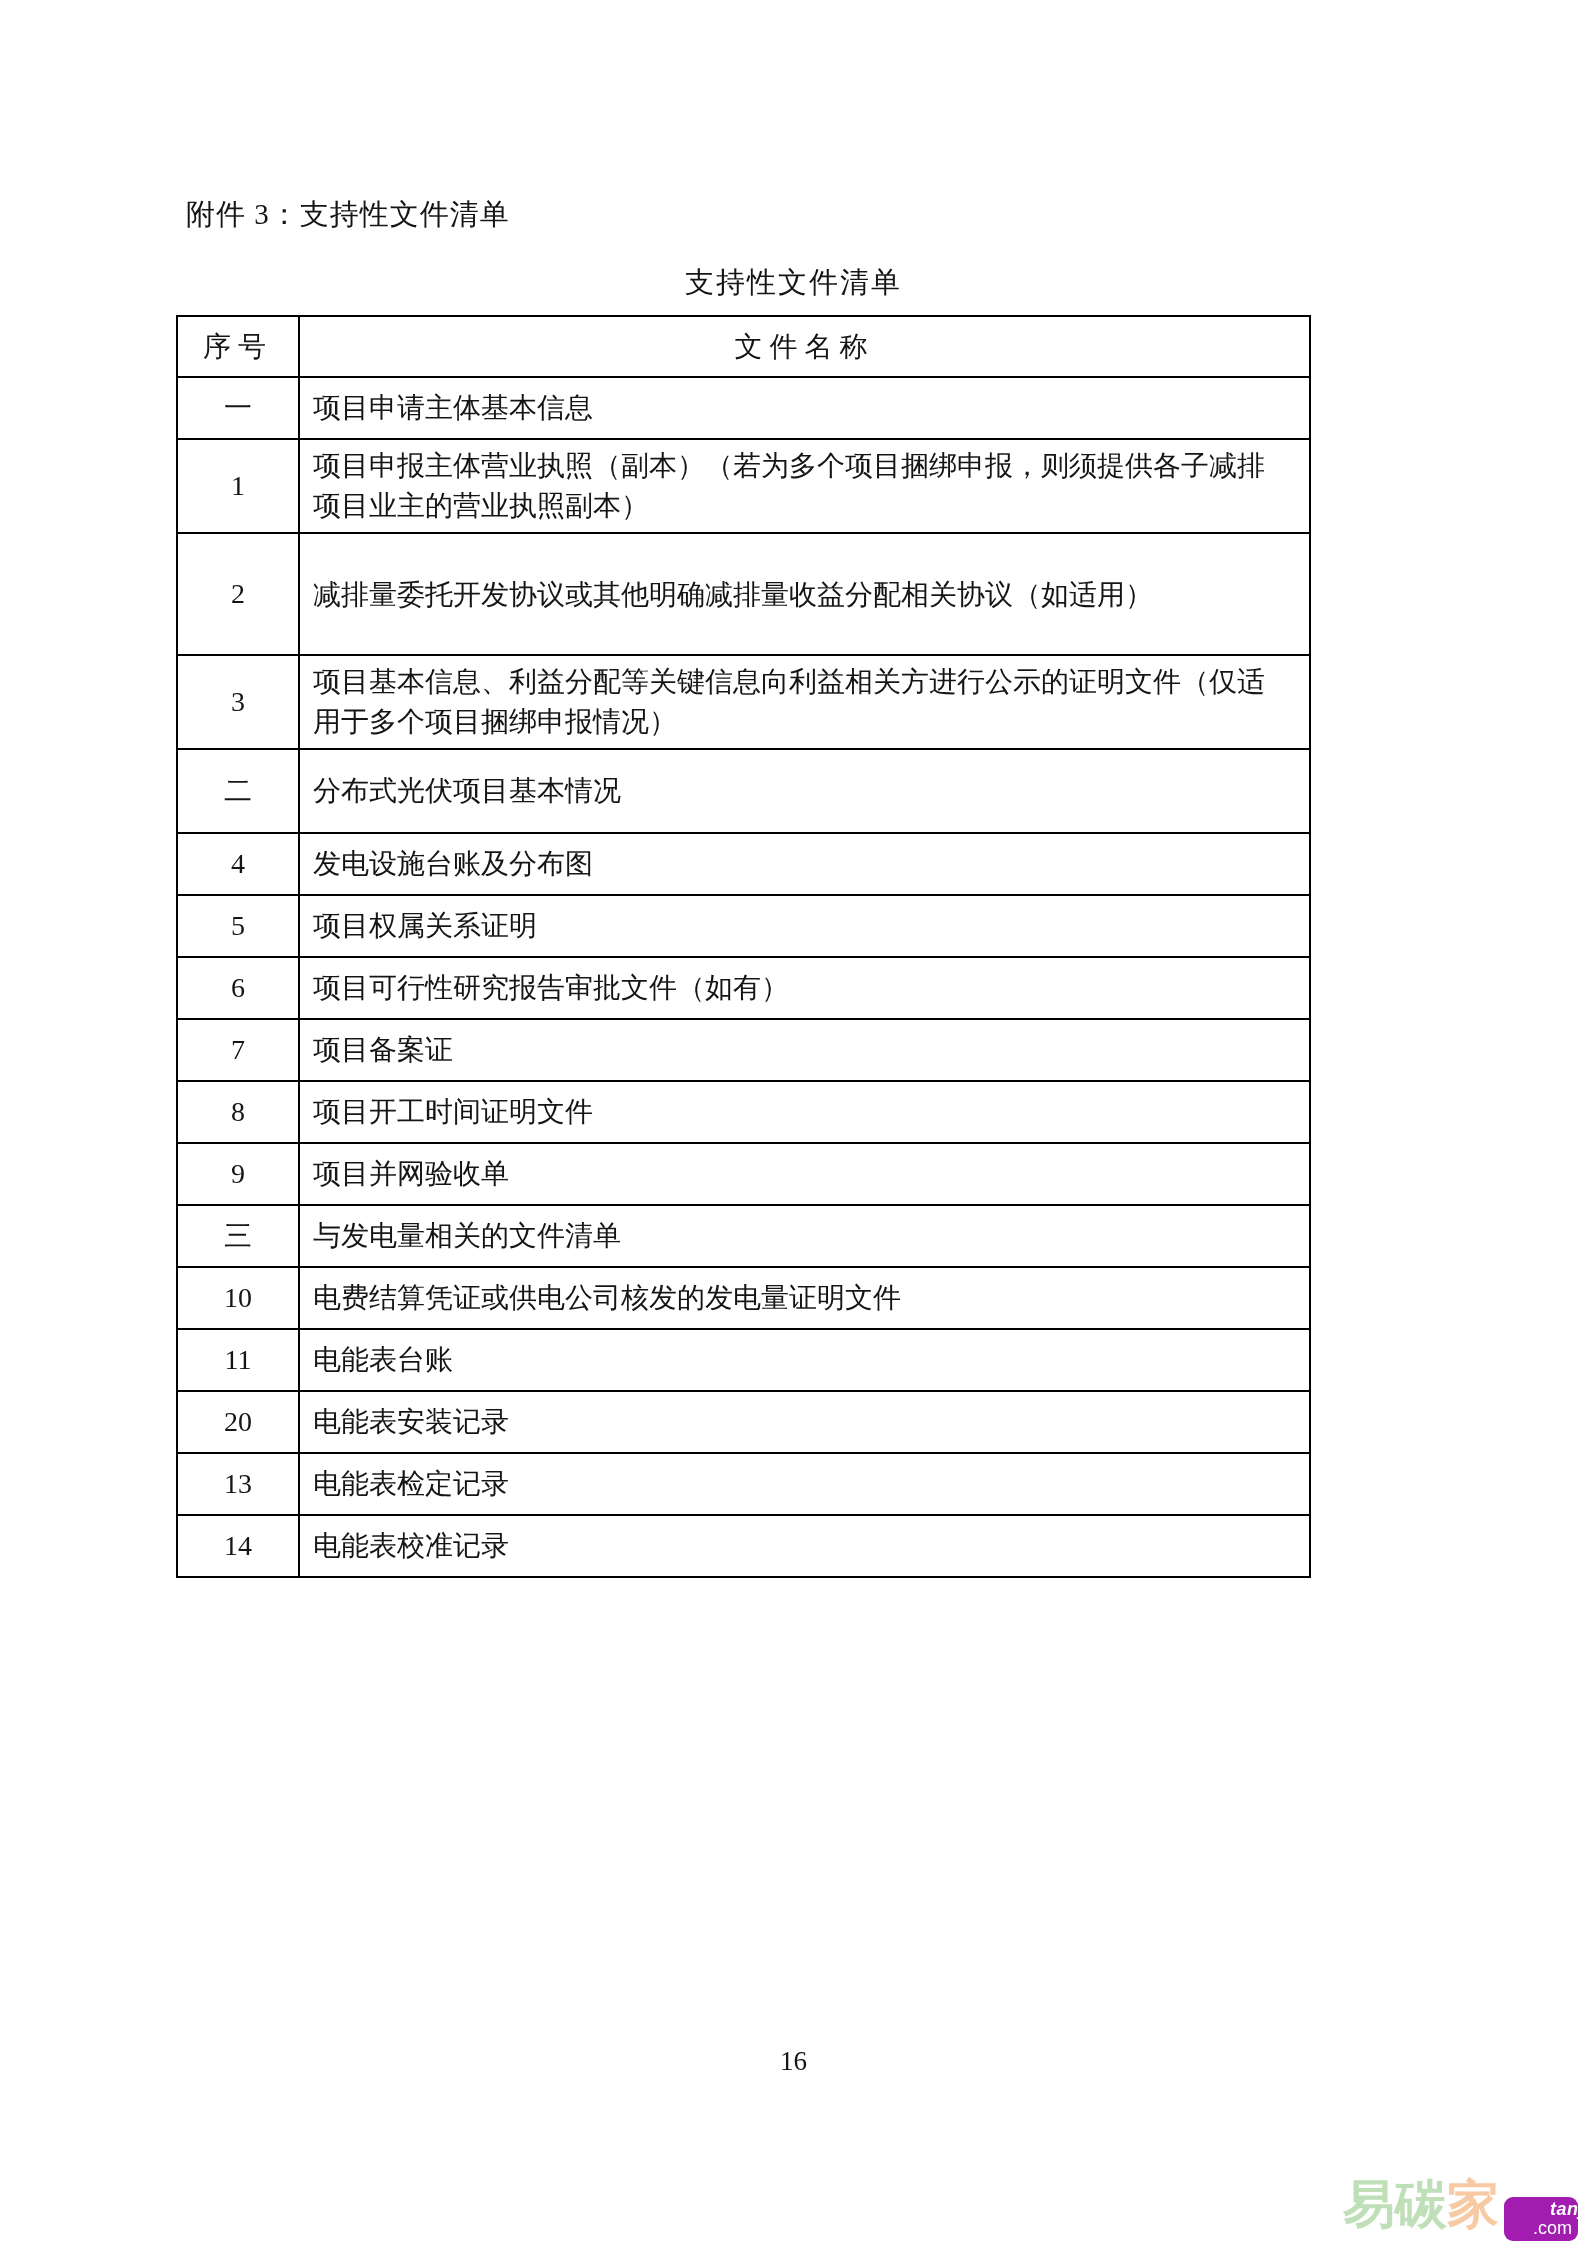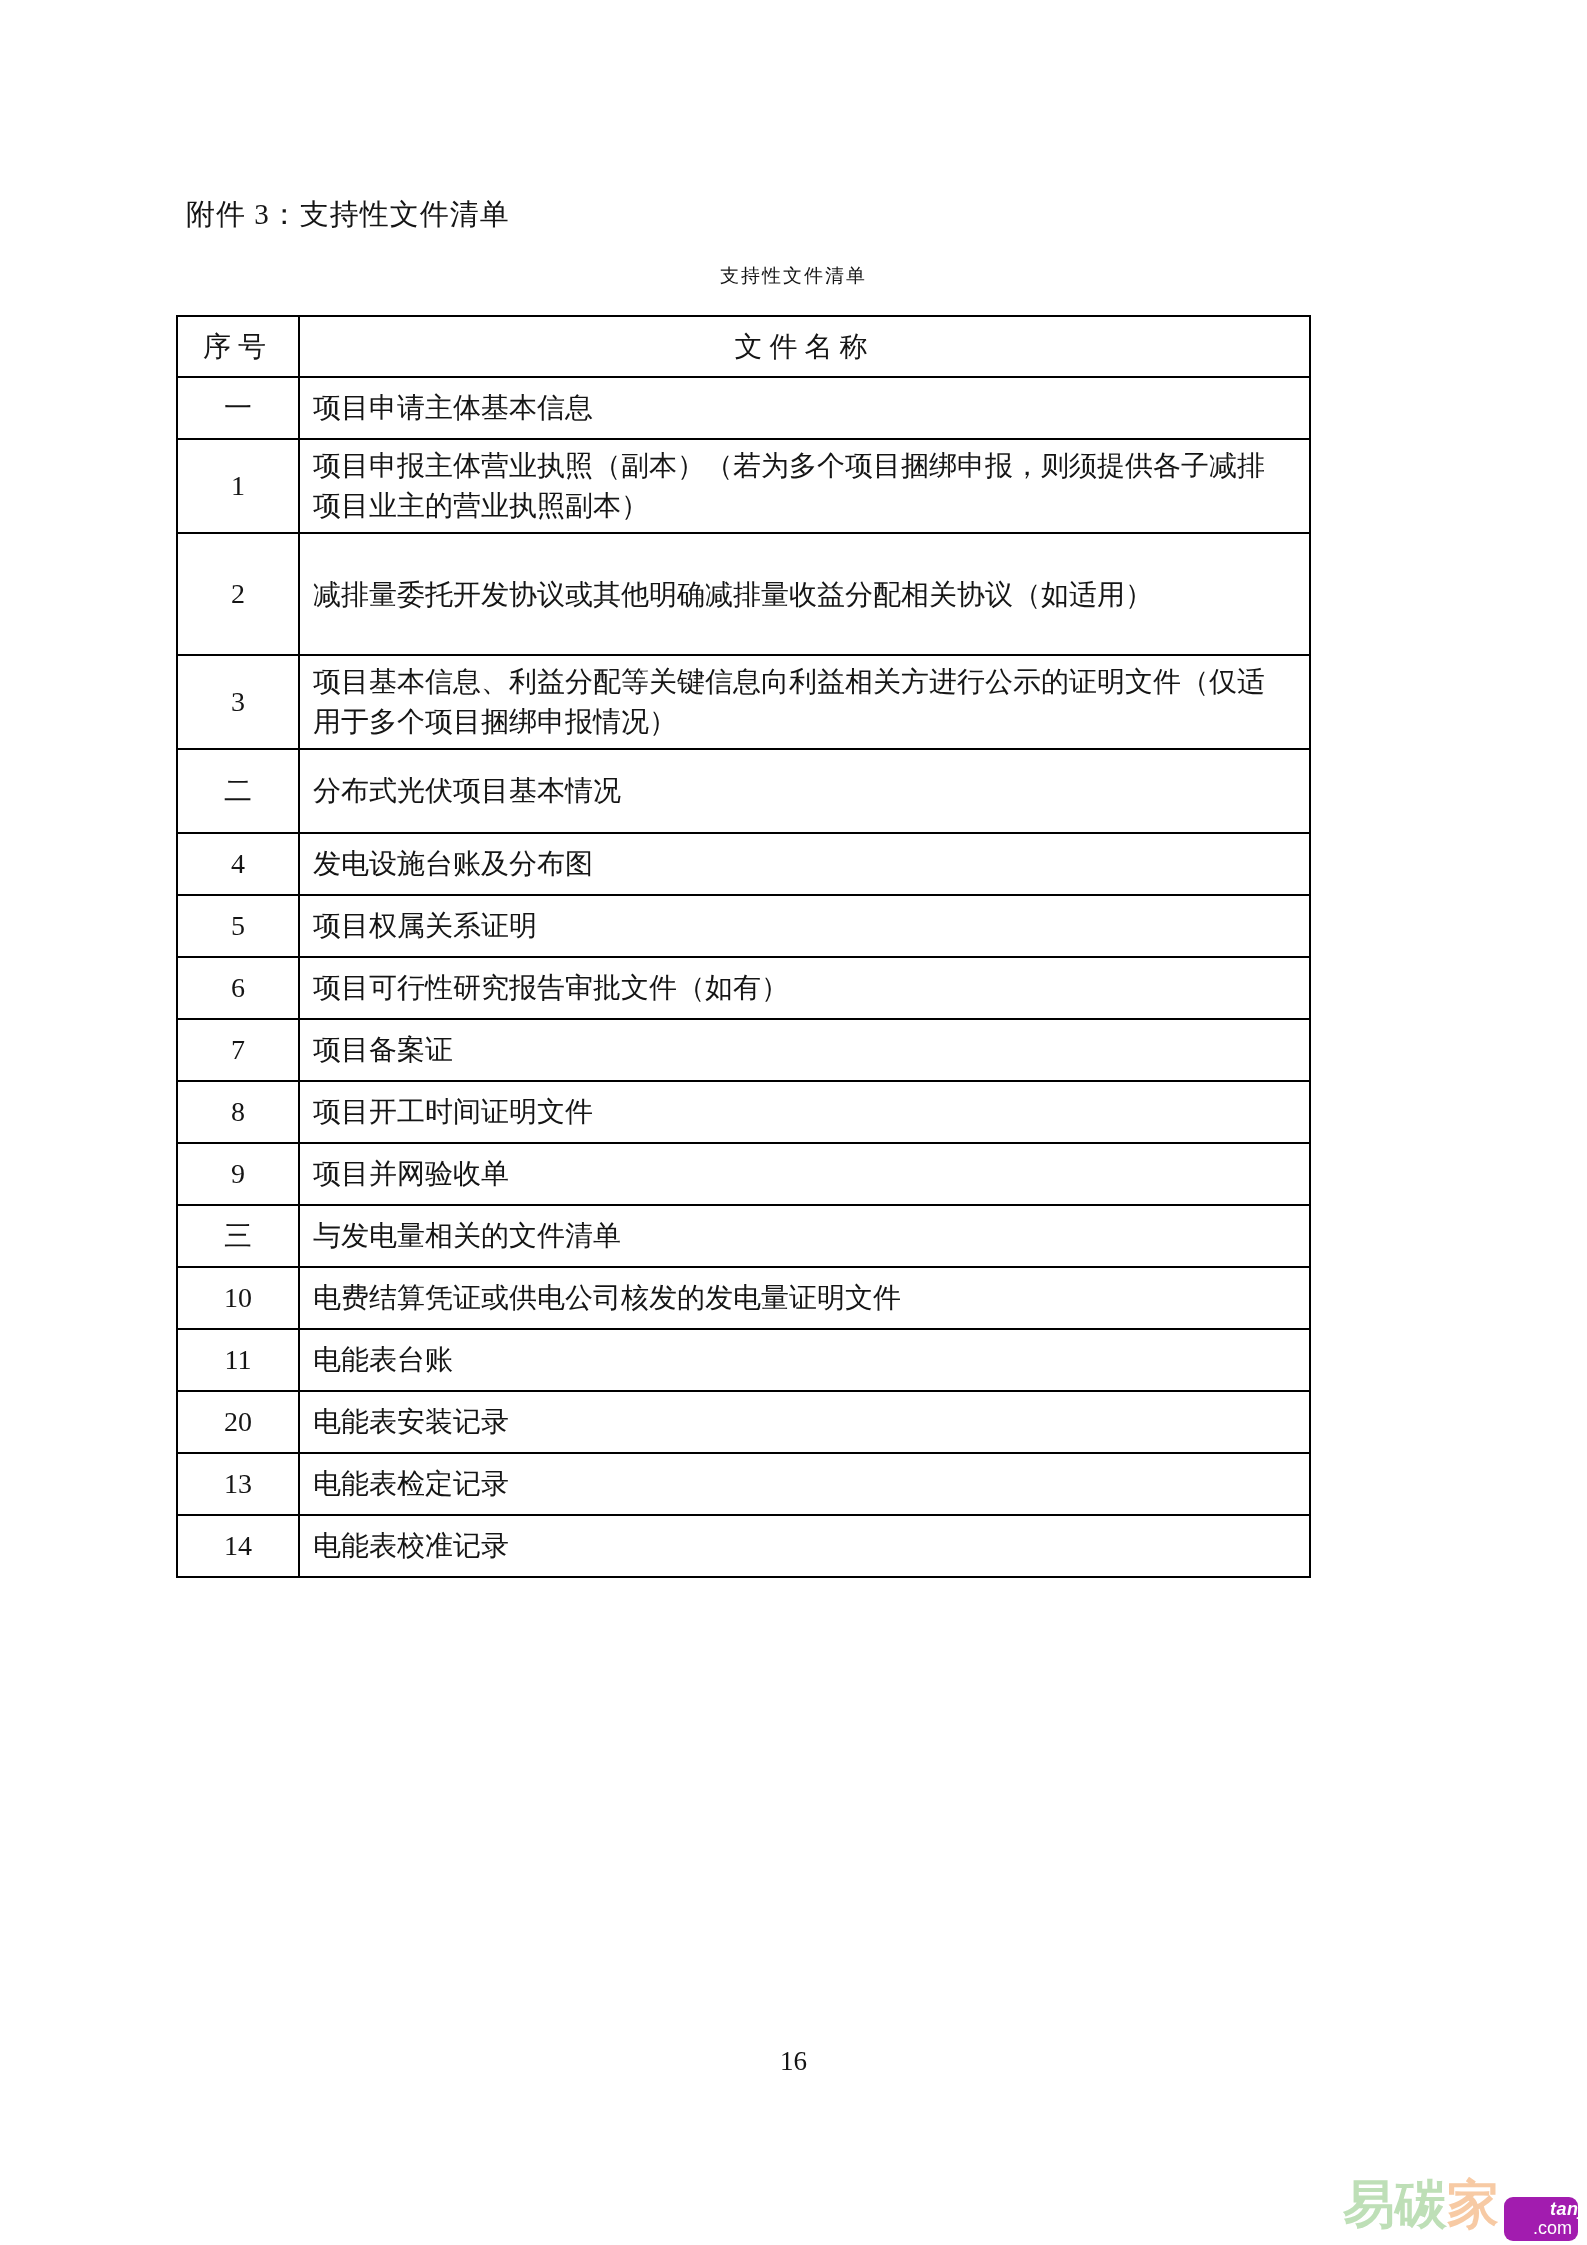--- a/index.html
+++ b/index.html
@@ -16,21 +16,21 @@
     position:absolute;
     left:186px; top:195px;
     font-size:29px;
     letter-spacing:1px;
     white-space:pre;
   }
   .table-title {
     position:absolute;
     left:0; top:263px; width:1587px;
     text-align:center;
-    font-size:19px;
+    font-size:29px;
     letter-spacing:2px;
   }
   table.doc-table {
     position:absolute;
     left:176px; top:315px;
     width:1135px;
     border-collapse:collapse;
     table-layout:fixed;
     font-size:28px;
   }

